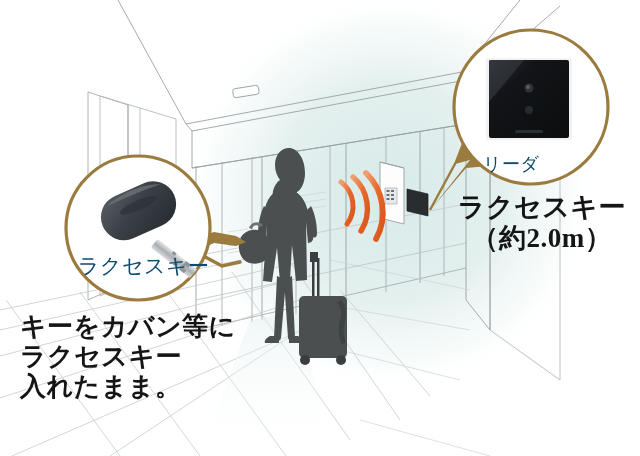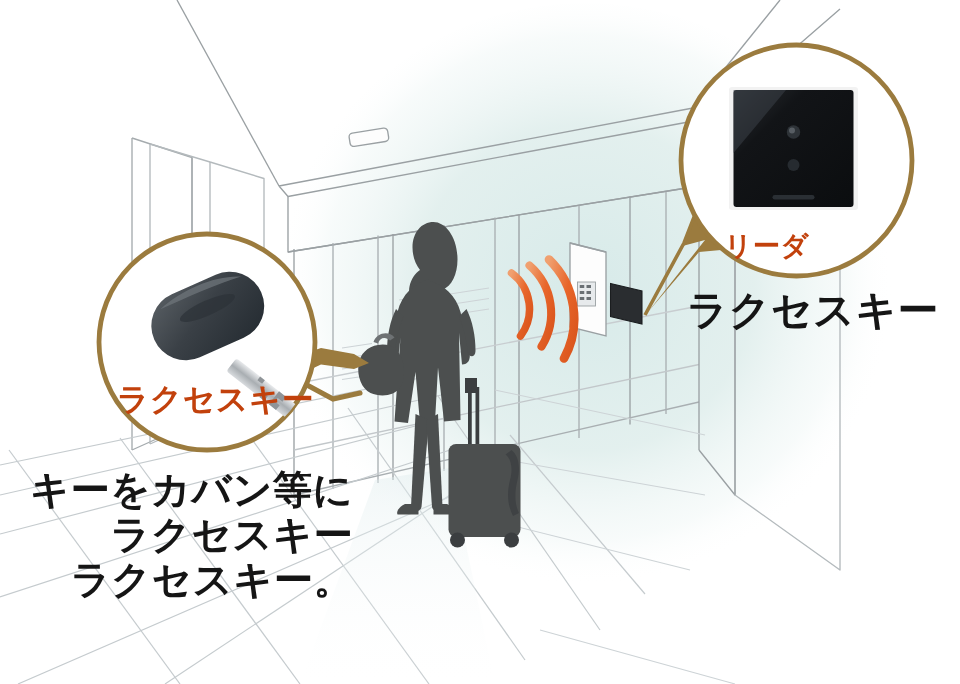--- a/index.html
+++ b/index.html
@@ -35,28 +35,28 @@
     right: 14px;
     top: 192px;
     text-align: center;
     font-size: 27px;
   }
   #right-caption div { display: block; }
   #bottom-caption {
     left: 20px;
     top: 312px;
     font-size: 26px;
-    text-align: right;
+    text-align: left;
   }
   #bottom-caption div { display: block; }
   .callout-label {
     position: absolute;
-    color: #c2410c;
+    color: #0c4a6e;
     font-family: "Liberation Serif", "DejaVu Serif", serif;
-    font-weight: 700;
+    font-weight: 400;
     white-space: nowrap;
     letter-spacing: 0.5px;
   }
   #label-key {
     left: 78px;
     top: 252px;
     font-size: 21px;
   }
   #label-reader {
     left: 483px;
@@ -284,21 +284,22 @@
       </g>
     </g>
   </svg>
 
   <div class="callout-label" id="label-key">ラクセスキー</div>
 
   <div class="callout-label" id="label-reader">リーダ</div>
 
   <div class="txt-block" id="right-caption">
     <div>ラクセスキー</div>
+    <div>（約2.0m）</div>
   </div>
 
   <div class="txt-block" id="bottom-caption">
     <div>キーをカバン等に</div>
     <div>ラクセスキー</div>
-    <div>ラクセスキー。</div>
+    <div>入れたまま。</div>
   </div>
 
 </div>
 
 </body></html>

